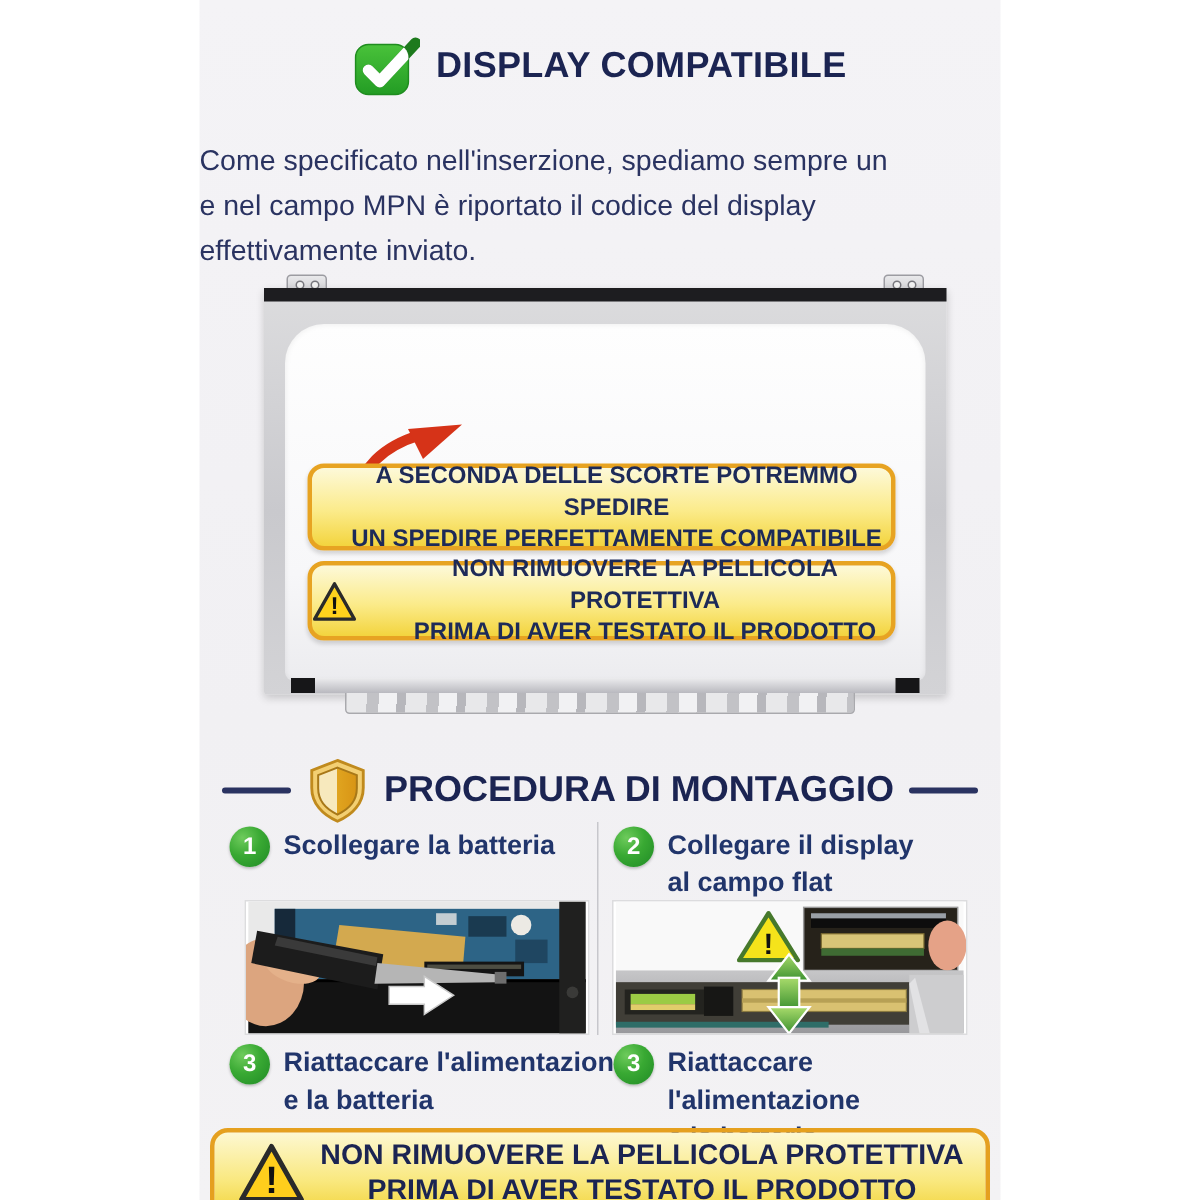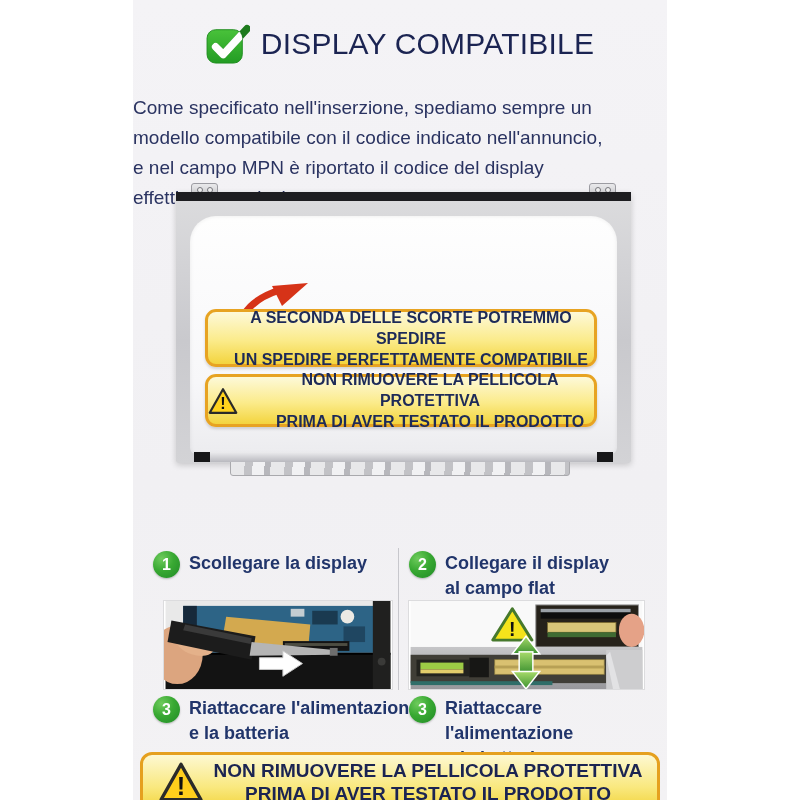--- a/index.html
+++ b/index.html
@@ -1,21 +1,21 @@
 <!DOCTYPE html>
 <html><head>
 <meta charset="utf-8">
 <style>
   html,body{margin:0;padding:0;background:#ffffff;width:800px;height:800px;overflow:hidden;
     font-family:"Liberation Sans", sans-serif;}
   .page{position:absolute;left:133px;top:0;width:534px;height:800px;overflow:hidden;
     background:linear-gradient(180deg,#f4f3f6 0%,#f1f0f3 60%,#f3f2f4 100%);}
   
   .hdr{position:absolute;top:24px;left:0;width:100%;display:flex;align-items:center;justify-content:center;gap:11px;}
-  .hdr h1{margin:0;font-size:30px;font-weight:normal;color:#1b2452;letter-spacing:.2px;}
+  .hdr h1{margin:0;font-size:24px;font-weight:bold;color:#1b2452;letter-spacing:.2px;}
   
   .intro{position:absolute;top:74px;left:0;width:100%;color:#2a3361;font-size:19px;line-height:30px;}
   .intro span{display:block;}
   
   .laptop{position:absolute;left:43px;top:183px;width:455px;height:295px;}
   .hinge{position:absolute;top:0;width:27px;height:20px;border-radius:3px 3px 0 0;
     background:linear-gradient(180deg,#e9e9eb,#bdbdc2);border:1px solid #9c9ca2;box-sizing:border-box;
     display:flex;align-items:flex-start;justify-content:center;gap:4px;padding-top:3px;}
   .hinge i{width:6px;height:6px;border-radius:50%;background:#f2f2f2;border:1px solid #77777d;box-sizing:border-box;}
   .hinge.hl{left:15px;} .hinge.hr{right:15px;}
@@ -87,21 +87,20 @@
       <path d="M10 24 L18 32 L43 5" fill="none" stroke="#1d7a1d" stroke-width="8" stroke-linecap="round" stroke-linejoin="round"></path>
       <g clip-path="url(#ckclip)">
         <path d="M10 24 L18 32 L43 5" fill="none" stroke="#ffffff" stroke-width="8" stroke-linecap="round" stroke-linejoin="round"></path>
       </g>
     </svg>
     <h1>DISPLAY COMPATIBILE</h1>
   </div>
 
   <p class="intro">
     <span>Come specificato nell'inserzione, spediamo sempre un</span>
-    <span>modello compatibile con il codice indicato nell'annuncio,</span>
     <span>e nel campo MPN è riportato il codice del display</span>
     <span>effettivamente inviato.</span>
   </p>
 
   <div class="laptop">
     <div class="hinge hl">
         <i></i>
         <i></i>
       </div>
     <div class="hinge hr">
@@ -133,25 +132,42 @@
       </div>
     </div>
     <div class="topstrip"></div>
     <div class="foil"></div>
     <div class="bottombar">
         <b class="cl"></b>
         <b class="cr"></b>
       </div>
   </div>
 
+  <div class="proch">
+    <span class="hline"></span>
+    <svg width="42" height="44" viewBox="0 0 44 46">
+      <defs>
+        <linearGradient id="shg" x1="0" y1="0" x2="1" y2="0">
+          <stop offset="0" stop-color="#f7e9bd"></stop>
+            <stop offset=".5" stop-color="#f7e9bd"></stop>
+          <stop offset=".5" stop-color="#e0a41f"></stop>
+            <stop offset="1" stop-color="#d89415"></stop>
+        </linearGradient>
+      </defs>
+      <path d="M22 2 L40 9 V21 C40 32 32.5 40 22 44.5 C11.5 40 4 32 4 21 V9 Z" fill="#f3cf72" stroke="#c08a1d" stroke-width="2"></path>
+      <path d="M22 7 L35.5 12.3 V21.5 C35.5 30 29.8 36.2 22 39.8 C14.2 36.2 8.5 30 8.5 21.5 V12.3 Z" fill="url(#shg)" stroke="#a87818" stroke-width="1.4"></path>
+    </svg>
+    <h2>PROCEDURA DI MONTAGGIO</h2>
+    <span class="hline"></span>
+  </div>
 
   <div class="step s1">
     <span class="badge">1</span>
     <span class="stext">
-      <span>Scollegare la display</span>
+      <span>Scollegare la batteria</span>
     </span>
   </div>
   <div class="step s2">
     <span class="badge">2</span>
     <span class="stext">
       <span>Collegare il display</span>
       <span>al campo flat</span>
     </span>
   </div>
   <div class="vdiv"></div>

